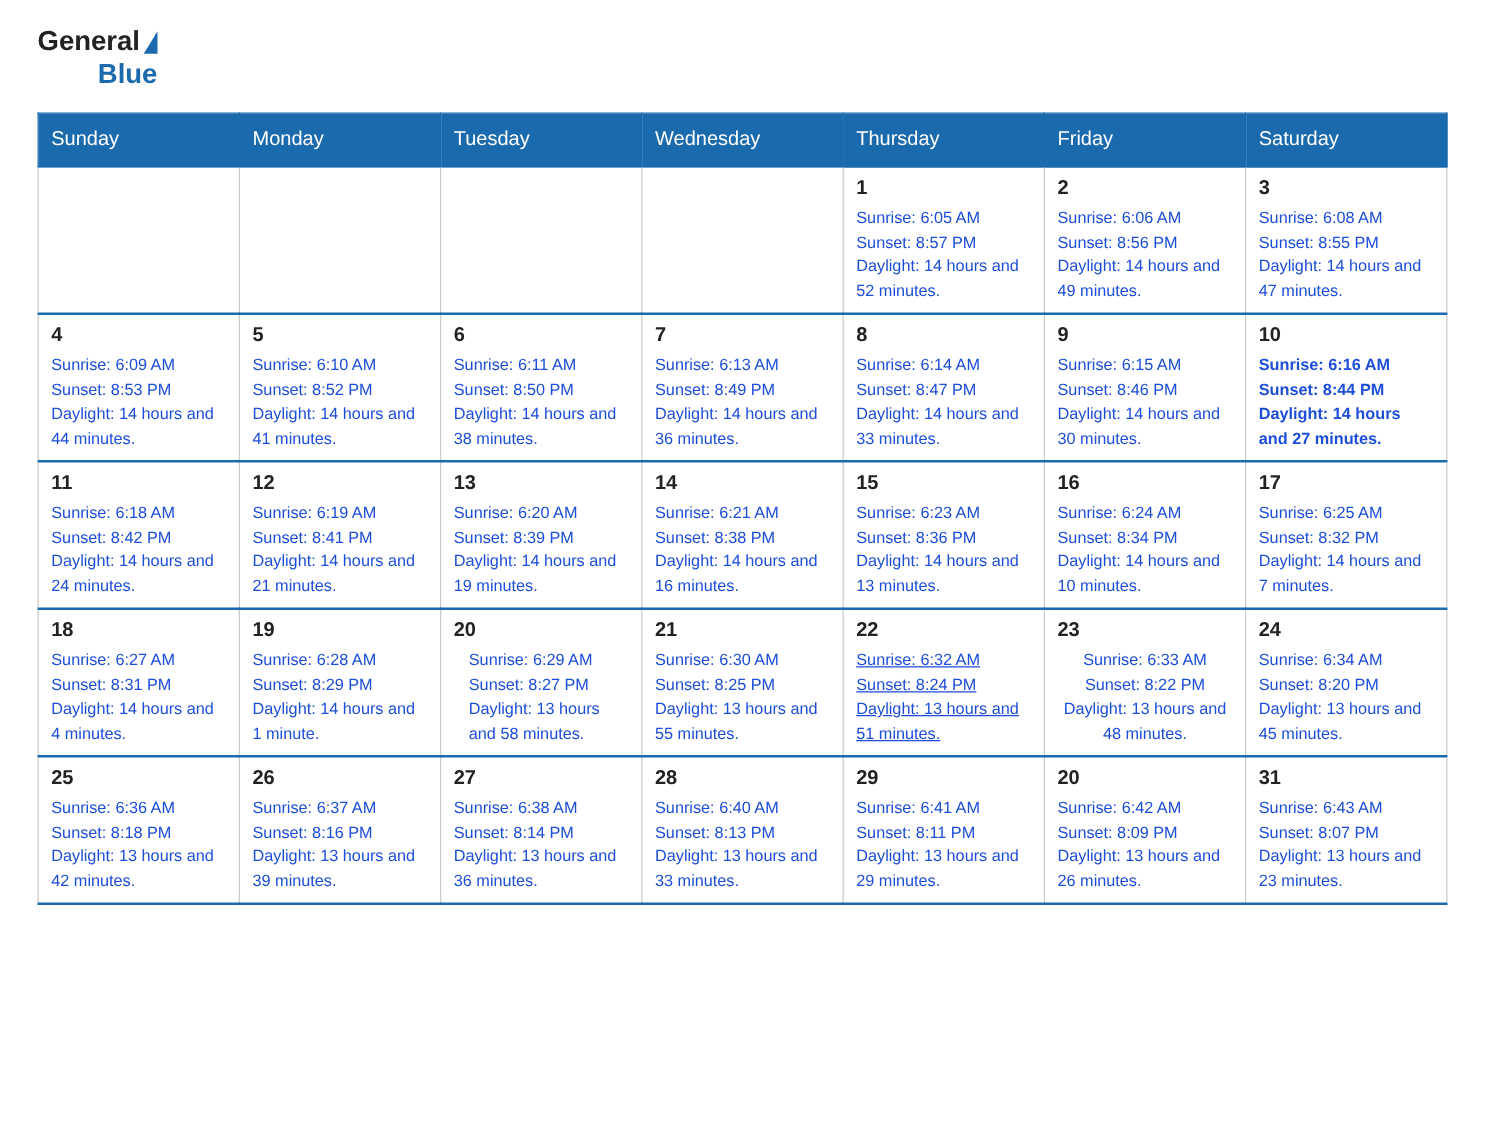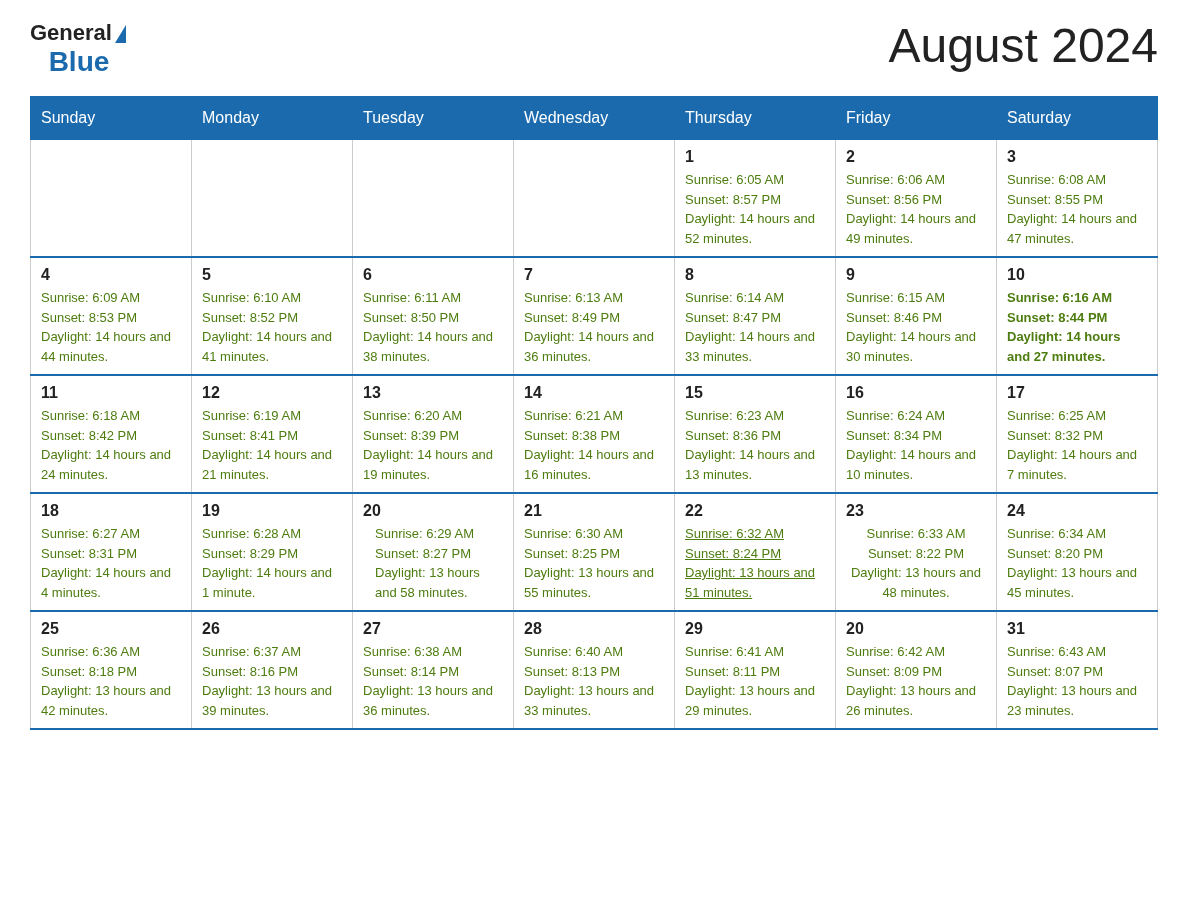--- a/index.html
+++ b/index.html
@@ -21,21 +21,21 @@
       display: flex;
       align-items: center;
       gap: 4px;
     }
     .logo-text-general {
       font-size: 22px;
       font-weight: bold;
       color: #222;
     }
     .logo-text-blue {
-      font-size: 28px;
+      font-size: 22px;
       font-weight: bold;
       color: #1a6aad;
     }
     .title-area {
       text-align: right;
     }
     .month-title {
       font-size: 48px;
       font-weight: normal;
       color: #222;
@@ -71,45 +71,44 @@
     }
     .day-number {
       font-size: 16px;
       font-weight: bold;
       color: #222;
       display: block;
       margin-bottom: 4px;
     }
     .day-info {
       font-size: 13px;
-      color: #4d7c0f;
+      color: #1d4ed8;
       line-height: 1.5;
     }
     .empty-cell {
       background: #fff;
     }
     td.empty-cell {
       border-color: #ccc;
     }
   </style>
 </head>
 <body>
 
 <div class="header-area">
   <div class="logo">
-    <div style="display:flex;flex-direction:column;align-items:center;">
+    <div style="display:flex;flex-direction:column;align-items:flex-end;">
       <div style="display:flex;align-items:center;">
         <span class="logo-text-general">General</span>
         <span style="display:inline-block;width:0;height:0;border-left:11px solid transparent;border-right:0px solid transparent;border-bottom:18px solid #1a6aad;margin-left:3px;margin-top:2px;"></span>
       </div>
       <span class="logo-text-blue" style="margin-left:2px;">Blue</span>
     </div>
   </div>
   <div class="title-area">
-    <div class="month-title">August 2024</div>
   </div>
 </div>
 
 <table>
   <thead>
     <tr>
     <th>Sunday</th>
         <th>Monday</th>
         <th>Tuesday</th>
         <th>Wednesday</th>

